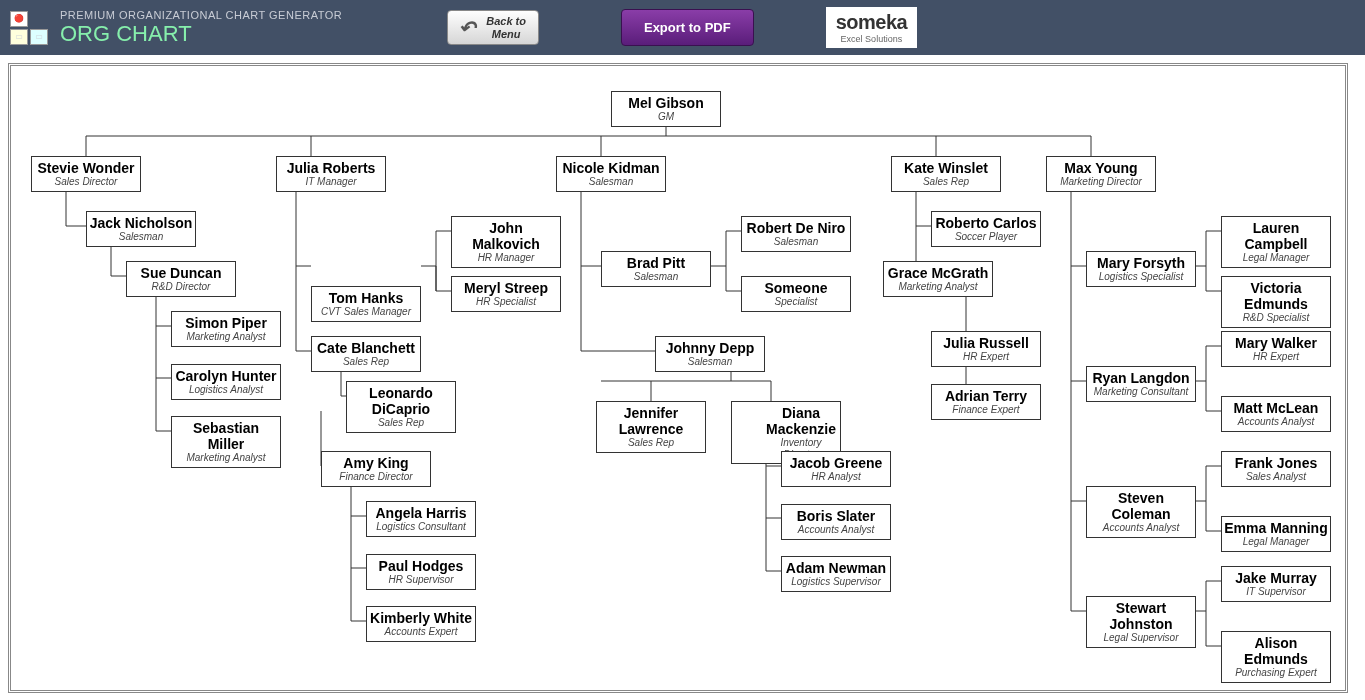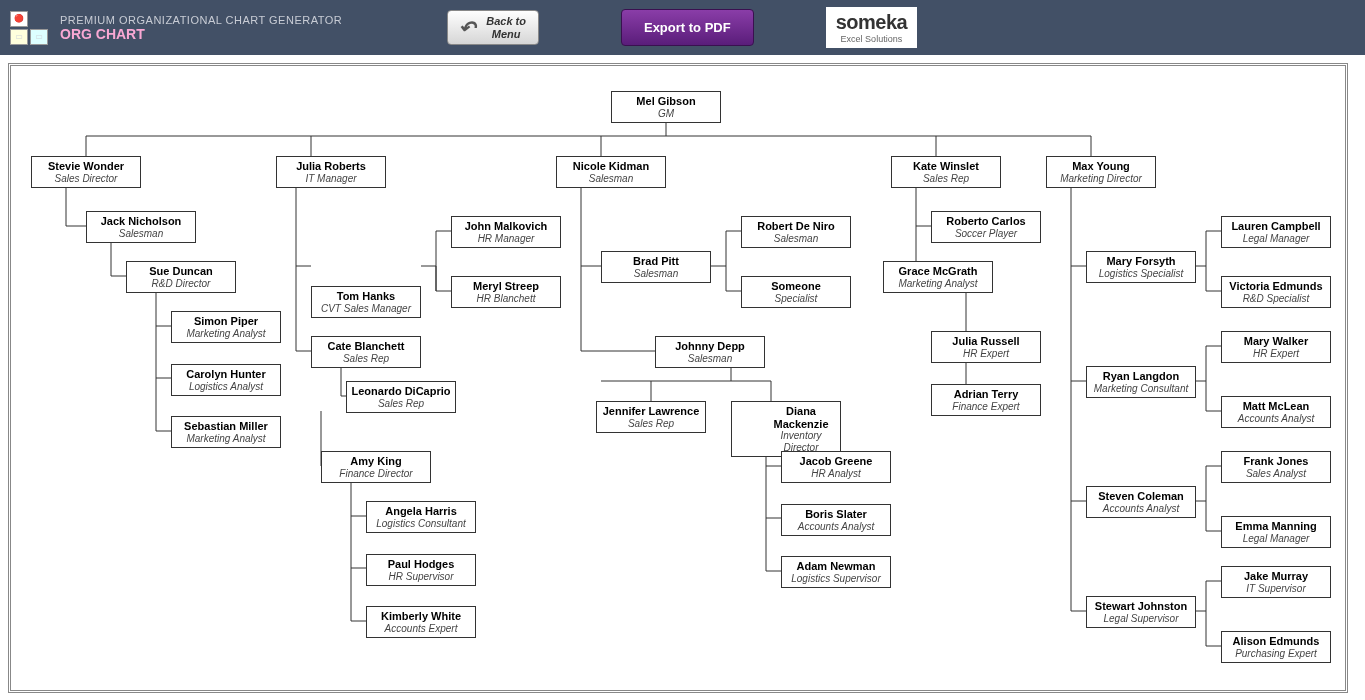--- a/index.html
+++ b/index.html
@@ -22,21 +22,21 @@
   .icon-row { display: flex; gap: 2px; }
   .small-icon {
     width: 18px; height: 16px;
     background: #fff;
     border: 1px solid #999;
     display: flex; align-items: center; justify-content: center;
     font-size: 8px;
   }
   .titles { flex: 0 0 auto; margin-right: 93px; }
   .subtitle { font-size: 11px; letter-spacing: 0.5px; color: #c8ccd5; }
-  .title { font-size: 14px; font-weight: bold; color: #f9a8d4; }
+  .title { font-size: 22px; font-weight: normal; color: #86efac; }
   
   .btn-back {
     background: linear-gradient(#fefefe, #d6d6d6);
     border: 1px solid #888;
     border-radius: 4px;
     padding: 4px 12px 4px 6px;
     display: flex;
     align-items: center;
     gap: 6px;
     cursor: pointer;
@@ -96,21 +96,21 @@
   
   .node {
     position: absolute;
     border: 1px solid #333;
     background: #fff;
     text-align: center;
     width: 110px;
     padding: 3px 2px;
     line-height: 1.15;
   }
-  .node .name { font-weight: bold; font-size: 11px; }
+  .node .name { font-weight: bold; font-size: 14px; }
   .node .role { font-style: italic; font-size: 10px; color: #444; }
 </style>
 </head>
 <body>
 
 <div class="header">
   <div class="header-icons">
     <div class="icon-row">
       <div class="small-icon" style="background:#fff;">🔴</div>
     </div>
@@ -287,21 +287,21 @@
 <div class="node" style="left:300px; top:196px;margin-top:24px;">
       <div class="name">Tom Hanks</div>
       <div class="role">CVT Sales Manager</div>
     </div>
 <div class="node" style="left:440px; top:150px;">
       <div class="name">John Malkovich</div>
       <div class="role">HR Manager</div>
     </div>
 <div class="node" style="left:440px; top:210px;">
       <div class="name">Meryl Streep</div>
-      <div class="role">HR Blanchett</div>
+      <div class="role">HR Specialist</div>
     </div>
 <div class="node" style="left:300px; top:270px;">
       <div class="name">Cate Blanchett</div>
       <div class="role">Sales Rep</div>
     </div>
 <div class="node" style="left:335px; top:315px;">
       <div class="name">Leonardo DiCaprio</div>
       <div class="role">Sales Rep</div>
     </div>
 <div class="node" style="left:310px; top:385px;">

